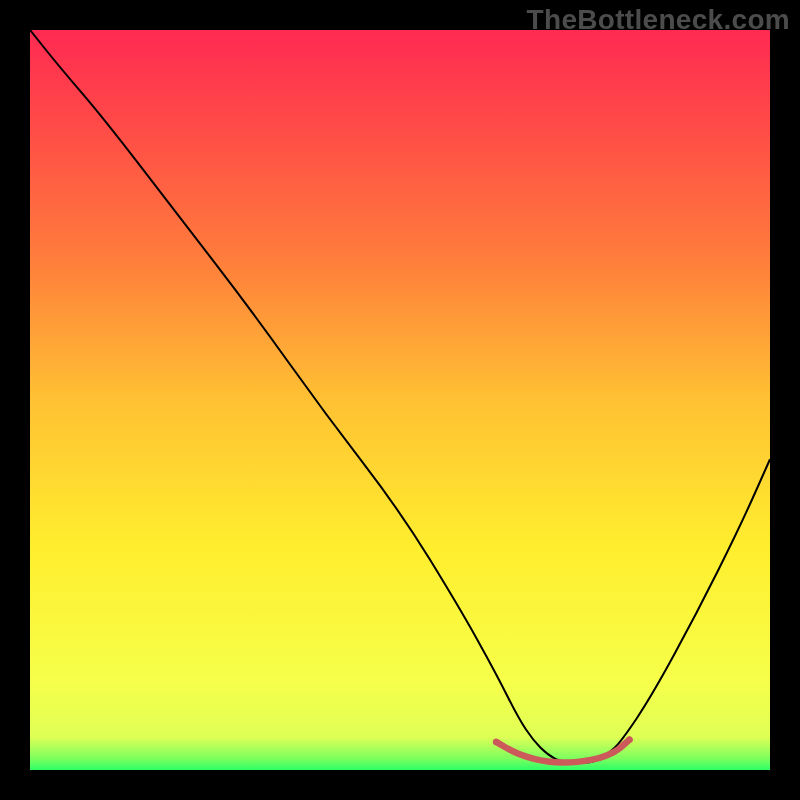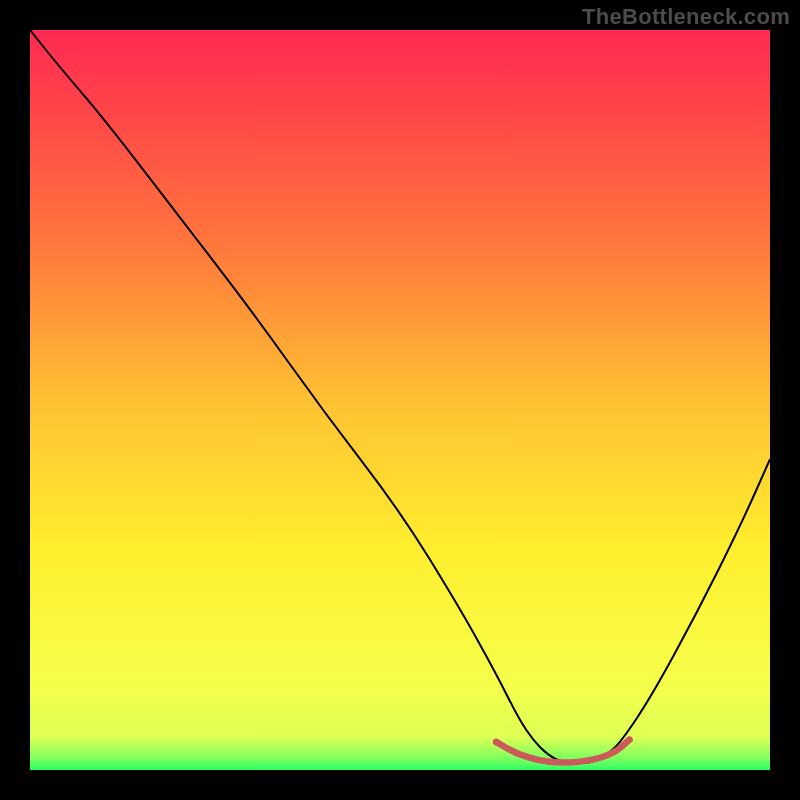--- a/index.html
+++ b/index.html
@@ -15,21 +15,21 @@
     position: relative;
     width: 800px;
     height: 800px;
     background: #000;
   }
   .watermark {
     position: absolute;
     top: 4px;
     right: 10px;
     color: #4c4c4c;
-    font-size: 22px;
+    font-size: 28px;
     font-weight: 600;
     letter-spacing: 0.3px;
     user-select: none;
     z-index: 10;
   }
   
   .plot {
     position: absolute;
     left: 30px;
     top: 30px;

